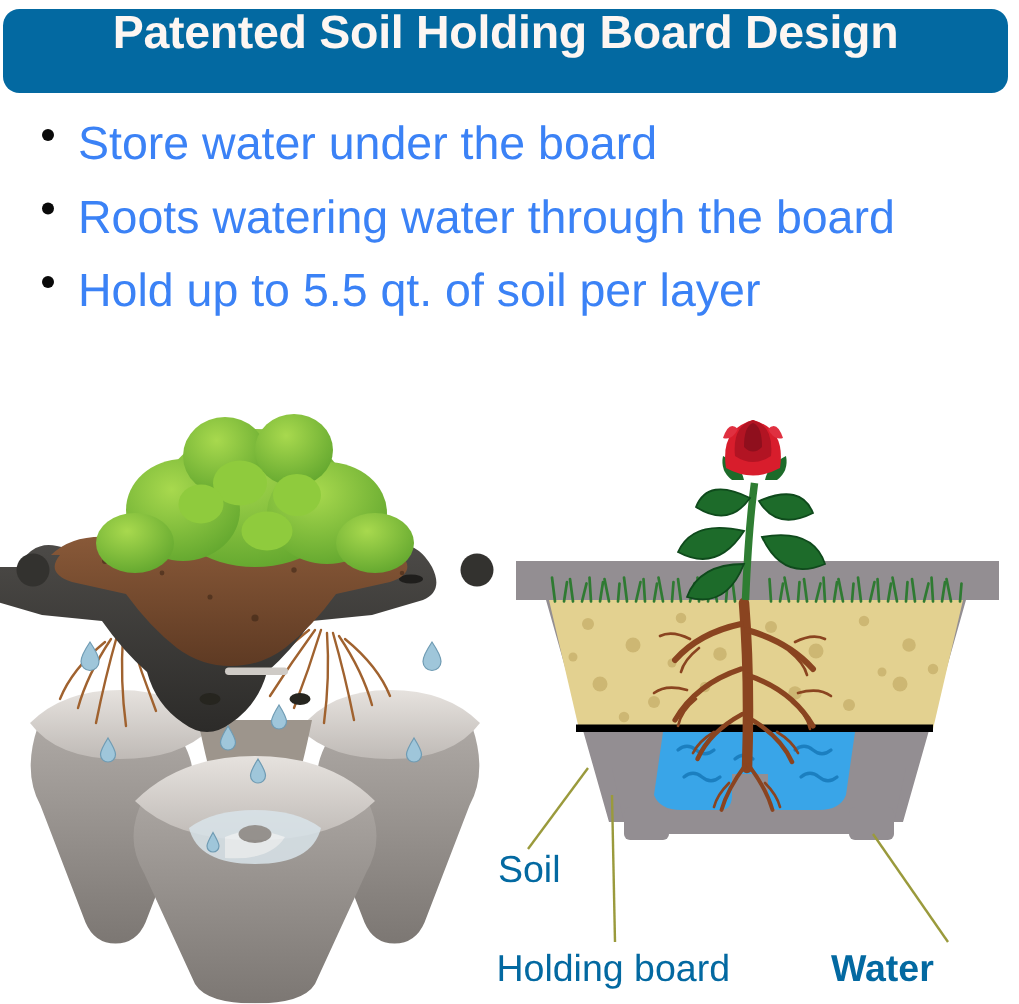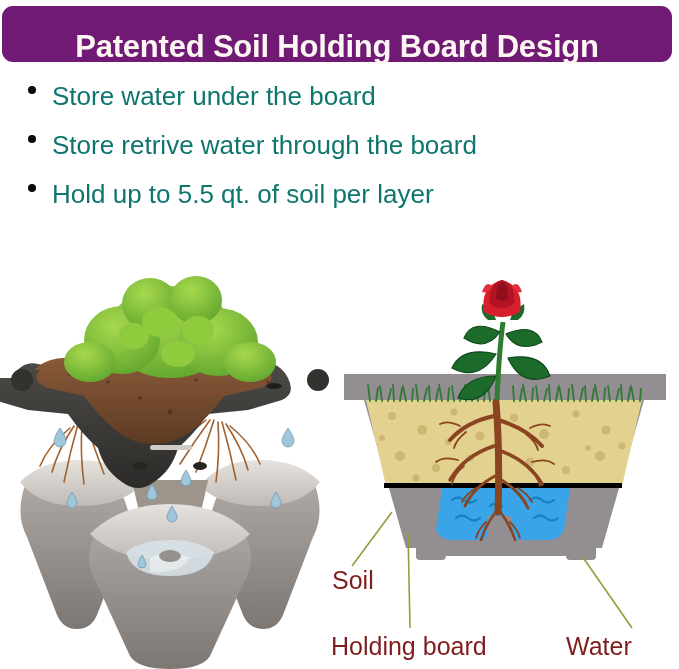--- a/index.html
+++ b/index.html
@@ -1,49 +1,49 @@
 <!DOCTYPE html>
 <html><head>
 <meta charset="utf-8">
 <style>
   html,body{margin:0;padding:0;background:#ffffff;}
   body{width:679px;height:669px;position:relative;overflow:hidden;
        font-family:"Liberation Sans",sans-serif;color:#000;}
 
   
   .banner{position:absolute;left:2px;top:6px;width:670px;height:56px;
-          border-radius:11px;background:#701a75;display:flex;align-items:flex-end;
+          border-radius:11px;background:#0369a1;display:flex;align-items:flex-start;
           justify-content:center;box-sizing:border-box;}
   .banner-title{color:#fdf6f2;font-size:31px;font-weight:bold;letter-spacing:-0.2px;
                 white-space:nowrap;line-height:1;}
 
   
   .bullets{position:absolute;left:28px;top:74px;width:640px;}
   .bullet-row{display:flex;align-items:flex-start;height:49px;}
   .bullet-dot{width:24px;flex:0 0 24px;display:flex;align-items:center;
               justify-content:flex-start;padding-top:12px;}
   .bullet-dot i{display:block;width:8px;height:8px;border-radius:50%;background:#0a0a0a;}
-  .bullet-text{font-size:26px;line-height:44px;color:#0f766e;white-space:nowrap;}
+  .bullet-text{font-size:31px;line-height:44px;color:#3b82f6;white-space:nowrap;}
 
   
   .figures{position:absolute;left:0;top:270px;width:679px;height:399px;}
 
   
   .photo{position:absolute;left:0px;top:0px;width:340px;height:399px;}
   .ph-svg{position:absolute;left:0;top:0;}
 
   
   .diagram{position:absolute;left:330px;top:0px;width:349px;height:399px;}
   .dg-svg{position:absolute;left:0;top:0;}
 
   
-  .lbl{position:absolute;font-size:25px;color:#7f1d1d;white-space:nowrap;line-height:1;}
+  .lbl{position:absolute;font-size:25px;color:#0369a1;white-space:nowrap;line-height:1;}
   .lbl-soil{left:332px;top:568px;}
   .lbl-board{left:331px;top:634px;}
-  .lbl-water{left:566px;top:634px;}
+  .lbl-water{left:554px;top:634px;font-weight:bold;}
   .leader{position:absolute;stroke:#9a9a3c;stroke-width:1.6;fill:none;}
 </style>
 </head>
 <body>
 
 <div class="banner">
   <span class="banner-title">Patented Soil Holding Board Design</span>
 </div>
 
 <div class="bullets">
@@ -53,21 +53,21 @@
         <i></i>
       </span>
     <span class="bullet-text">Store water under the board</span>
   </div>
 
 
   <div class="bullet-row">
     <span class="bullet-dot">
         <i></i>
       </span>
-    <span class="bullet-text">Store retrive water through the board</span>
+    <span class="bullet-text">Roots watering water through the board</span>
   </div>
 
   <div class="bullet-row">
     <span class="bullet-dot">
         <i></i>
       </span>
     <span class="bullet-text">Hold up to 5.5 qt. of soil per layer</span>
   </div>
 
 </div>

